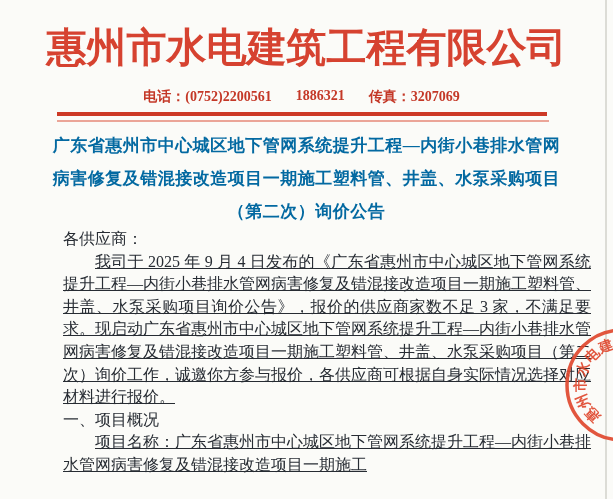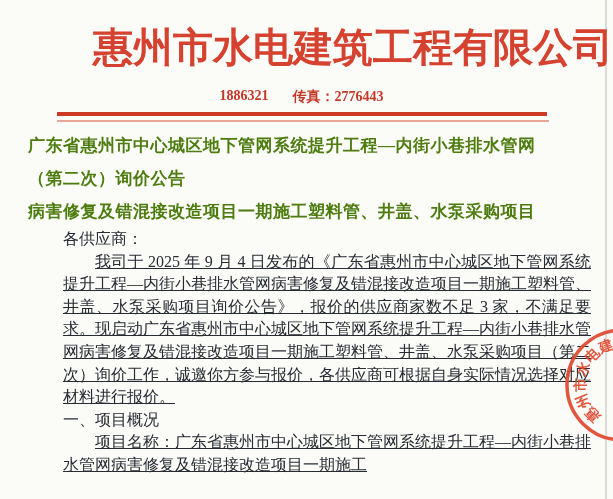--- a/index.html
+++ b/index.html
@@ -9,42 +9,42 @@
     overflow: hidden;
     background: #fbfbf8;
     font-family: "Liberation Serif", serif;
   }
   .page-edge {
     position: absolute; top: 0; bottom: 0; right: 6px; width: 2px;
     background: #dcdcd6;
   }
   .company-name {
     position: absolute; top: 20px; left: 0; right: 0;
-    text-align: right;
+    text-align: center;
     font-size: 40px; font-weight: bold; color: #d64230;
     letter-spacing: 0px; white-space: nowrap;
   }
   .contact-row {
     position: absolute; top: 88px; left: 0; right: 10px;
     display: flex; justify-content: center; gap: 24px;
     font-size: 14px; font-weight: bold; color: #c43827;
     white-space: nowrap;
   }
   .rule-thick {
     position: absolute; left: 57px; width: 490px; top: 112px; height: 4px;
     background: #cd3926;
   }
   .rule-thin {
     position: absolute; left: 57px; width: 492px; top: 120px; height: 2px;
     background: #eba598;
   }
   .doc-title {
     position: absolute; top: 129px; left: 28px; right: 28px;
-    text-align: left; font-weight: bold;
-    font-size: 17px; line-height: 33px; color: #4d7c0f;
+    text-align: center; font-weight: bold;
+    font-size: 17px; line-height: 33px; color: #0369a1;
     letter-spacing: 0.5px;
   }
   .content {
     position: absolute; top: 228px; left: 63px; width: 528px;
     font-size: 16px; line-height: 22.6px; color: #272c33;
     text-align: justify;
   }
   .content p { margin: 0; }
   .indent { text-indent: 2em; text-decoration: underline; }
   .seal {
@@ -54,31 +54,32 @@
   }
 </style>
 </head>
 <body>
 
 <div class="page-edge"></div>
 
 <div class="company-name">惠州市水电建筑工程有限公司</div>
 
 <div class="contact-row">
+  <span>电话：(0752)2200561</span>
   <span>1886321</span>
-  <span>传真：2776443</span>
+  <span>传真：3207069</span>
 </div>
 
 <div class="rule-thick"></div>
 <div class="rule-thin"></div>
 
 <div class="doc-title">
   <div>广东省惠州市中心城区地下管网系统提升工程—内街小巷排水管网</div>
+  <div>病害修复及错混接改造项目一期施工塑料管、井盖、水泵采购项目</div>
   <div>（第二次）询价公告</div>
-  <div>病害修复及错混接改造项目一期施工塑料管、井盖、水泵采购项目</div>
 </div>
 
 <div class="content">
   <p>各供应商：</p>
   <p class="indent">我司于 2025 年 9 月 4 日发布的《广东省惠州市中心城区地下管网系统提升工程—内街小巷排水管网病害修复及错混接改造项目一期施工塑料管、井盖、水泵采购项目询价公告》，报价的供应商家数不足 3 家，不满足要求。现启动广东省惠州市中心城区地下管网系统提升工程—内街小巷排水管网病害修复及错混接改造项目一期施工塑料管、井盖、水泵采购项目（第二次）询价工作，诚邀你方参与报价，各供应商可根据自身实际情况选择对应材料进行报价。</p>
   <p>一、项目概况</p>
   <p class="indent">项目名称：广东省惠州市中心城区地下管网系统提升工程—内街小巷排水管网病害修复及错混接改造项目一期施工</p>
 </div>
 
 <div class="seal"><svg width="160" height="160" viewBox="0 0 160 160">

